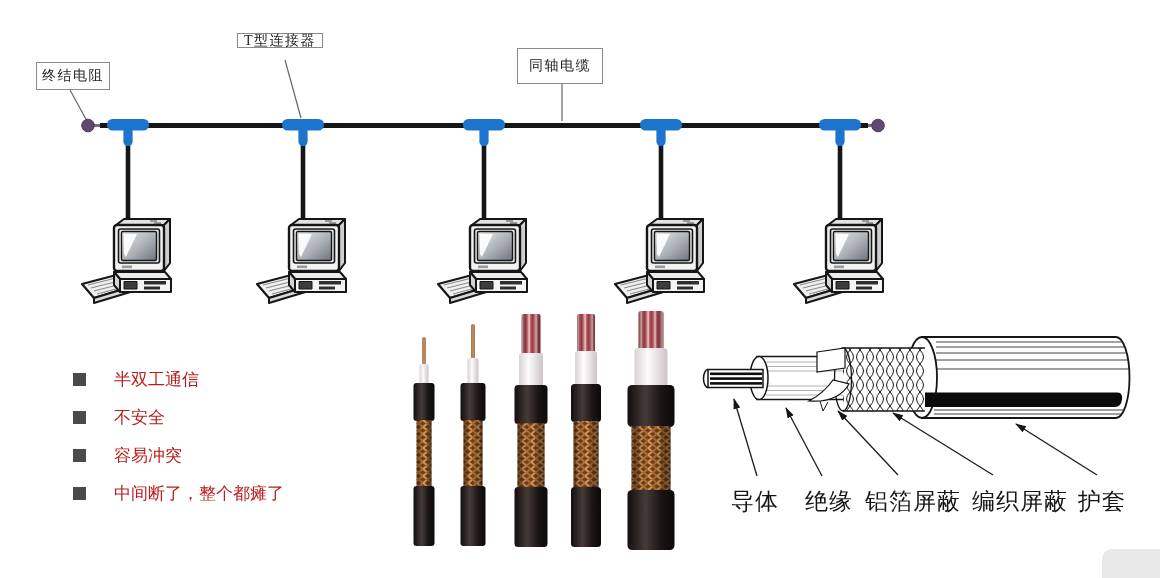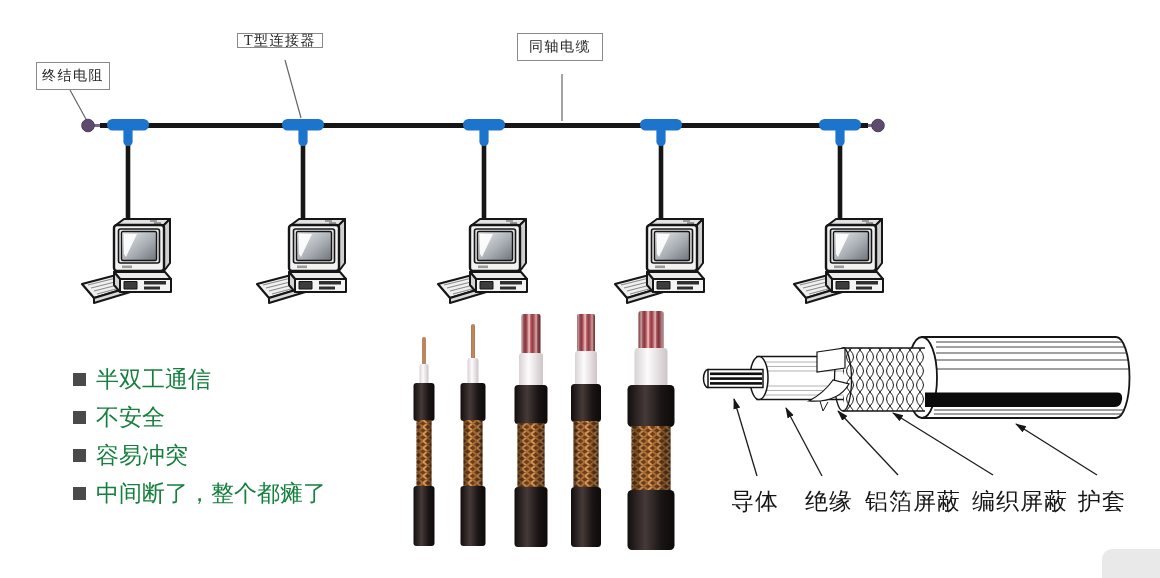--- a/index.html
+++ b/index.html
@@ -4,21 +4,21 @@
 <style>
   html,body{margin:0;padding:0;background:#ffffff;}
   .stage{position:relative;width:1160px;height:578px;background:#ffffff;overflow:hidden;
          font-family:"Liberation Sans",sans-serif;}
   .art{position:absolute;left:0;top:0;width:1160px;height:578px;}
   .callout{position:absolute;border:1.5px solid #8a8a8a;background:#ffffff;
            display:flex;align-items:center;justify-content:center;
            font-family:"Liberation Serif",serif;font-size:14px;color:#1e1e1e;
            letter-spacing:1.5px;box-sizing:border-box;}
   .notes{position:absolute;left:73px;top:360px;}
-  .note{display:flex;align-items:center;height:38px;font-size:23px;color:#15803d;}
+  .note{display:flex;align-items:center;height:38px;font-size:17px;color:#b91c1c;gap:18px;}
   .bullet{width:13px;height:13px;background:#4a4a4a;margin-right:10px;flex:none;}
   .coax-label{position:absolute;transform:translateX(-50%);white-space:nowrap;
               font-family:"Liberation Serif",serif;font-size:23px;color:#141414;
               letter-spacing:1px;}
   .corner-box{position:absolute;left:1102px;top:549px;width:58px;height:29px;
               background:#e9e9e9;border-radius:10px 0 0 0;}
 </style>
 </head>
 <body>
 
@@ -254,21 +254,21 @@
     </g>
   </g>
 </svg>
 
 <div class="callout" style="left:36px;top:62px;width:74px;height:28px">
   <span>终结电阻</span>
 </div>
 <div class="callout" style="left:237px;top:33px;width:86px;height:15px">
   <span>T型连接器</span>
 </div>
-<div class="callout" style="left:517px;top:33px;width:86px;height:28px">
+<div class="callout" style="left:517px;top:48px;width:86px;height:36px">
   <span>同轴电缆</span>
 </div>
 
 <div class="notes">
   <div class="note">
     <span class="bullet"></span>
     <span>半双工通信</span>
   </div>
   <div class="note">
     <span class="bullet"></span>

